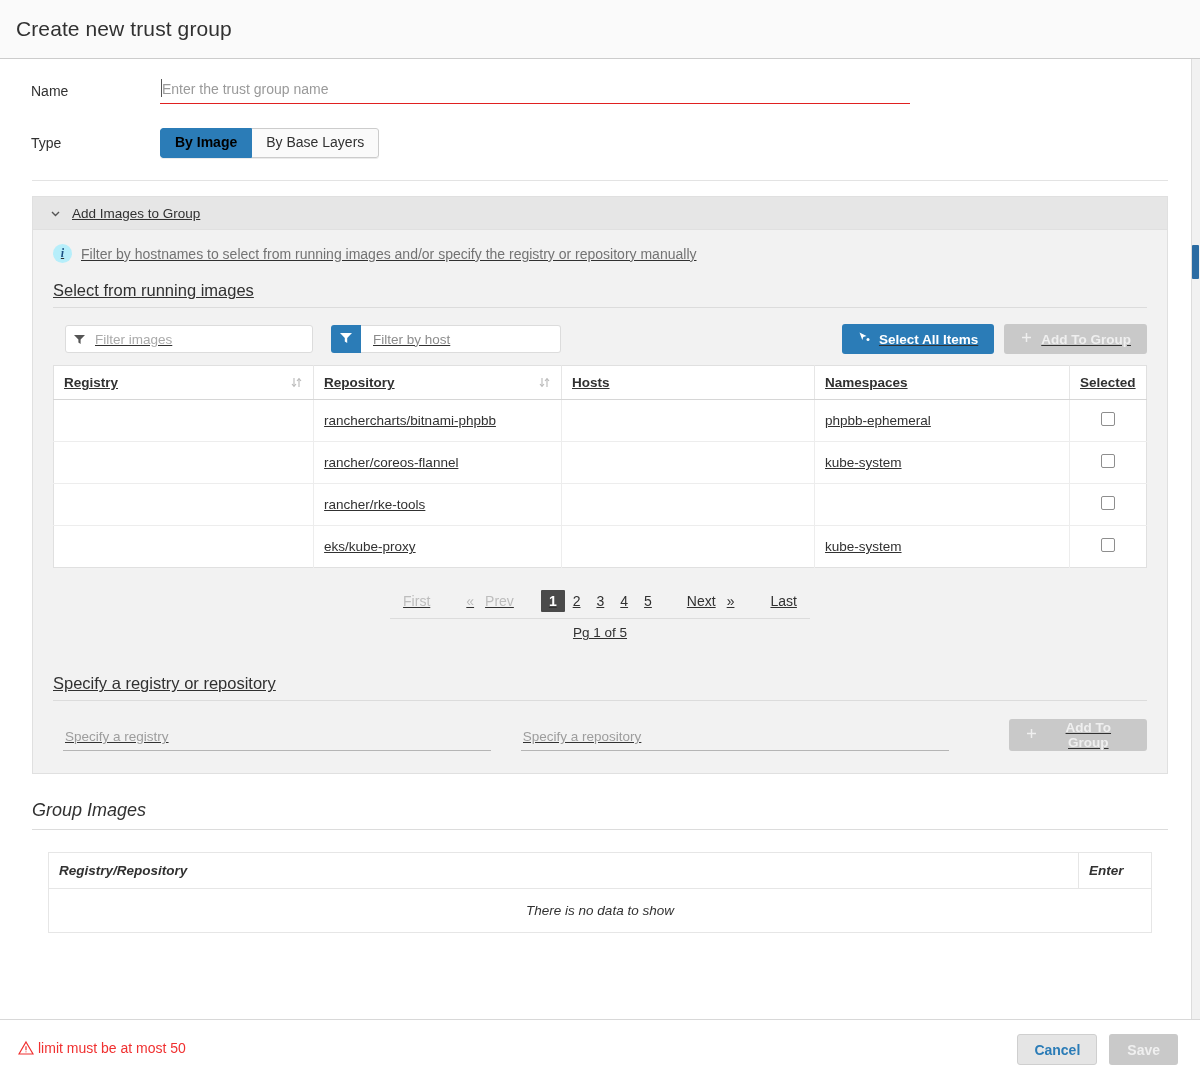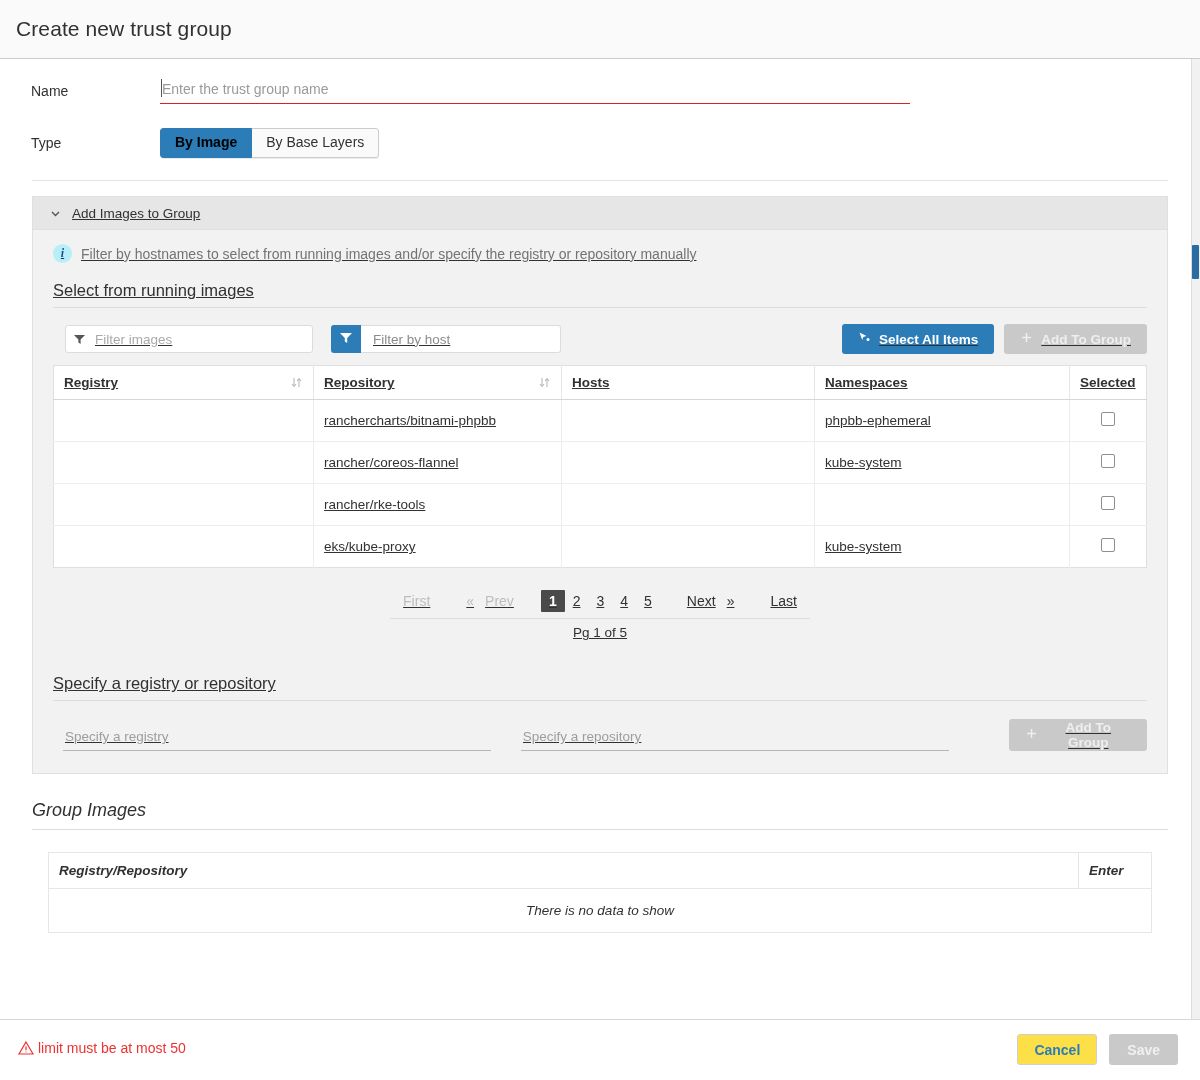--- a/index.html
+++ b/index.html
@@ -393,21 +393,21 @@
   }
   .error-msg {
     display: flex;
     align-items: flex-start;
     gap: 4px;
     color: #f03030;
     font-size: 14px;
   }
   .footer-spacer { flex: 1; }
   .btn-cancel {
-    background: #fde047;
+    background: #e5e5e5;
     border: 1px solid #cfcfcf;
     border-radius: 3px;
     color: #2b7cb7;
     font-size: 14px;
     font-weight: 600;
     padding: 0 16px;
     height: 31px;
     cursor: pointer;
     font-family: "Liberation Sans", sans-serif;
   }

